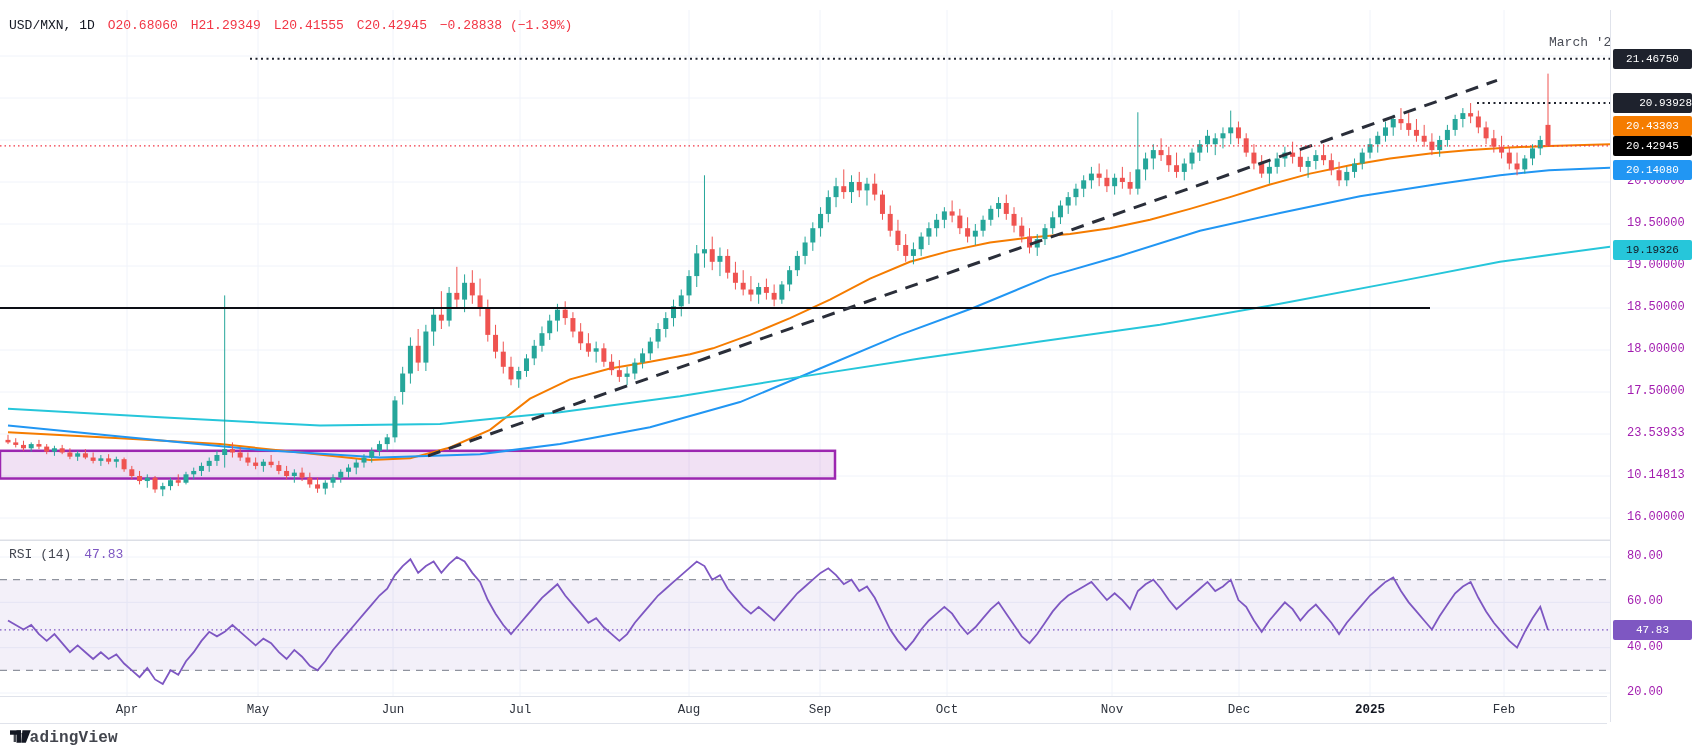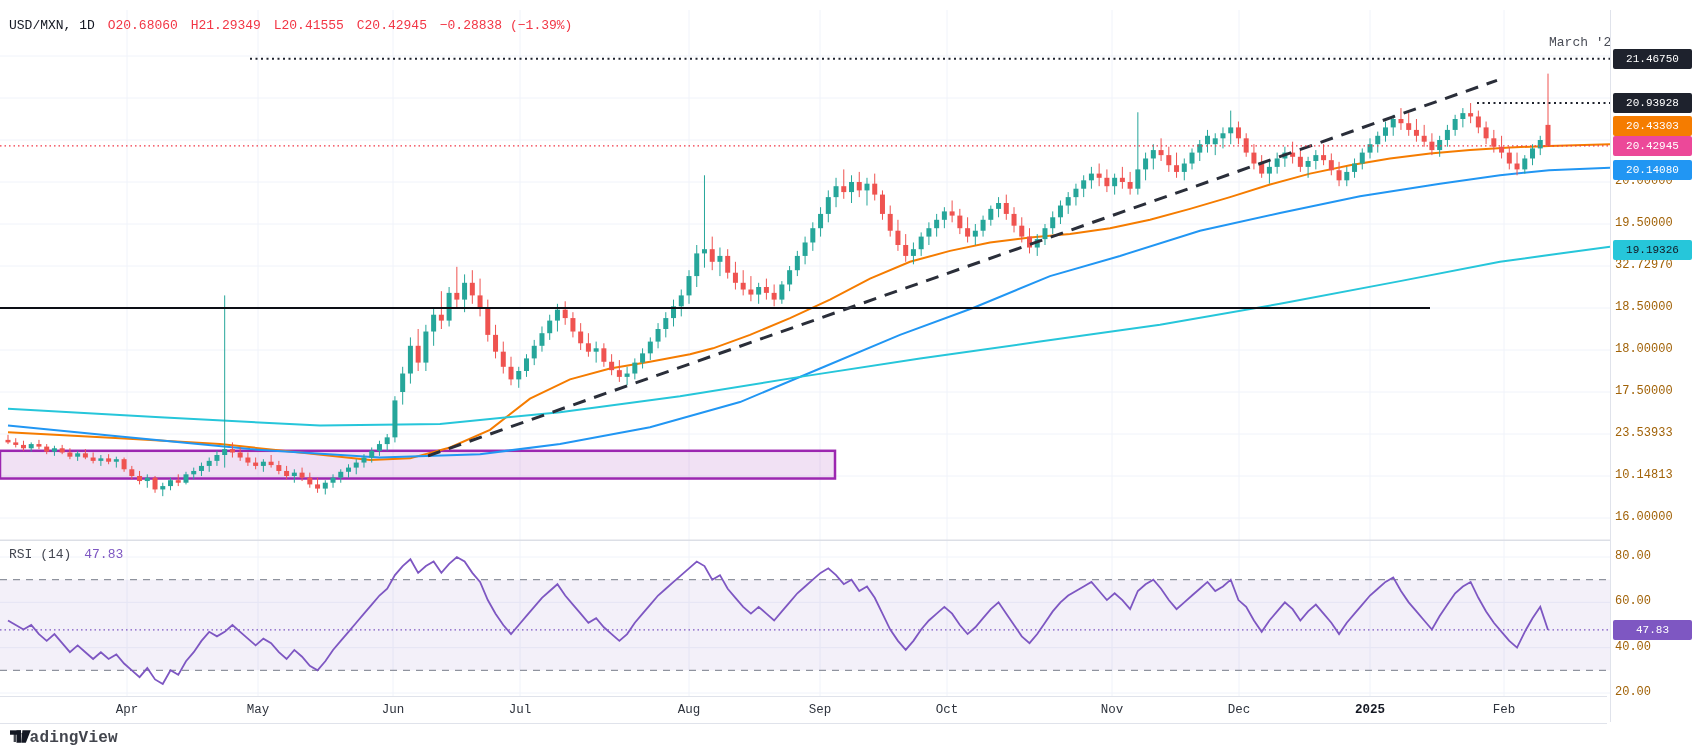--- a/index.html
+++ b/index.html
@@ -10,21 +10,21 @@
   .legend span{margin-right:5px;}
   .v-red{color:#f23645;}
   .v-ma50{color:#f57c00;}
   .v-ma100{color:#2196f3;}
   .v-ma200{color:#26c6da;}
   .v-rsi{color:#7e57c2;}
   .ma-title{color:#434651;}
   #march22{position:absolute;left:1549px;top:25px;font-size:13px;color:#4a4d57;z-index:5;}
   #price-axis{position:absolute;left:1610px;top:0;width:85px;height:712px;background:#fff;
               border-left:1px solid #e0e3eb;z-index:6;}
-  .tick{position:absolute;left:4px;font-size:12px;color:#a16207;white-space:nowrap;}
+  .tick{position:absolute;left:16px;font-size:12px;color:#a21caf;white-space:nowrap;}
   .badge{position:absolute;left:2px;width:79px;height:20px;line-height:20px;border-radius:2px;
          font-size:11px;font-weight:500;text-align:center;white-space:nowrap;z-index:7;}
   #time-axis{position:absolute;left:0;top:686px;width:1607px;height:26px;background:#fff;
              border-top:1px solid #e0e3eb;border-bottom:1px solid #e0e3eb;z-index:6;}
   .month{position:absolute;top:6px;transform:translateX(-50%);font-size:12.5px;color:#2e333d;}
   .month.year{font-weight:700;color:#131722;}
   #separator{position:absolute;left:0;top:530px;width:1695px;height:1px;background:#dcdfe6;z-index:4;}
   #footer{position:absolute;left:10px;top:719px;display:flex;align-items:center;gap:7px;z-index:5;}
   #footer .brand{font-size:16px;font-weight:600;color:#42454d;letter-spacing:.2px;}
 </style>
@@ -501,35 +501,35 @@
   <div class="legend" style="top:537px;">
     <span class="ma-title">RSI (14)</span>
     <span class="v-rsi">47.83</span>
   </div>
 
   <div id="march22">March '22</div>
 
   <div id="price-axis">
       <div class="tick" style="top: 164px;">20.00000</div>
       <div class="tick" style="top: 206px;">19.50000</div>
-      <div class="tick" style="top: 248px;">32.72970</div>
+      <div class="tick" style="top: 248px;">19.00000</div>
       <div class="tick" style="top: 290px;">18.50000</div>
       <div class="tick" style="top: 332px;">18.00000</div>
       <div class="tick" style="top: 374px;">17.50000</div>
       <div class="tick" style="top: 416px;">23.53933</div>
       <div class="tick" style="top: 458px;">10.14813</div>
       <div class="tick" style="top: 500px;">16.00000</div>
       <div class="tick" style="top: 539px;">80.00</div>
       <div class="tick" style="top: 584.334px;">60.00</div>
       <div class="tick" style="top: 629.668px;">40.00</div>
       <div class="tick" style="top: 675.002px;">20.00</div>
       <div class="badge" style="top: 38.73px; background: rgb(30, 34, 45); color: rgb(255, 255, 255);">21.46750</div>
-      <div class="badge" style="top: 83.1005px; background: rgb(30, 34, 45); color: rgb(255, 255, 255);">20.93928</div>
+      <div class="badge" style="top: 83.1005px; background: rgb(30, 34, 45); color: rgb(255, 255, 255); text-align: right;">20.93928</div>
       <div class="badge" style="top: 105.625px; background: rgb(245, 124, 0); color: rgb(255, 255, 255);">20.43303</div>
-      <div class="badge" style="top: 125.926px; background: #ec4899; color: rgb(255, 255, 255);">20.42945</div>
+      <div class="badge" style="top: 125.926px; background: #000000; color: rgb(255, 255, 255);">20.42945</div>
       <div class="badge" style="top: 150.173px; background: rgb(33, 150, 243); color: rgb(255, 255, 255);">20.14080</div>
       <div class="badge" style="top: 229.766px; background: rgb(38, 198, 218); color: rgb(19, 23, 34);">19.19326</div>
       <div class="badge" style="top: 609.92px; background: rgb(126, 87, 194); color: rgb(255, 255, 255);">47.83</div>
     </div>
 
   <div id="time-axis">
       <div class="month" style="left: 127px;">Apr</div>
       <div class="month" style="left: 258px;">May</div>
       <div class="month" style="left: 393px;">Jun</div>
       <div class="month" style="left: 520px;">Jul</div>

